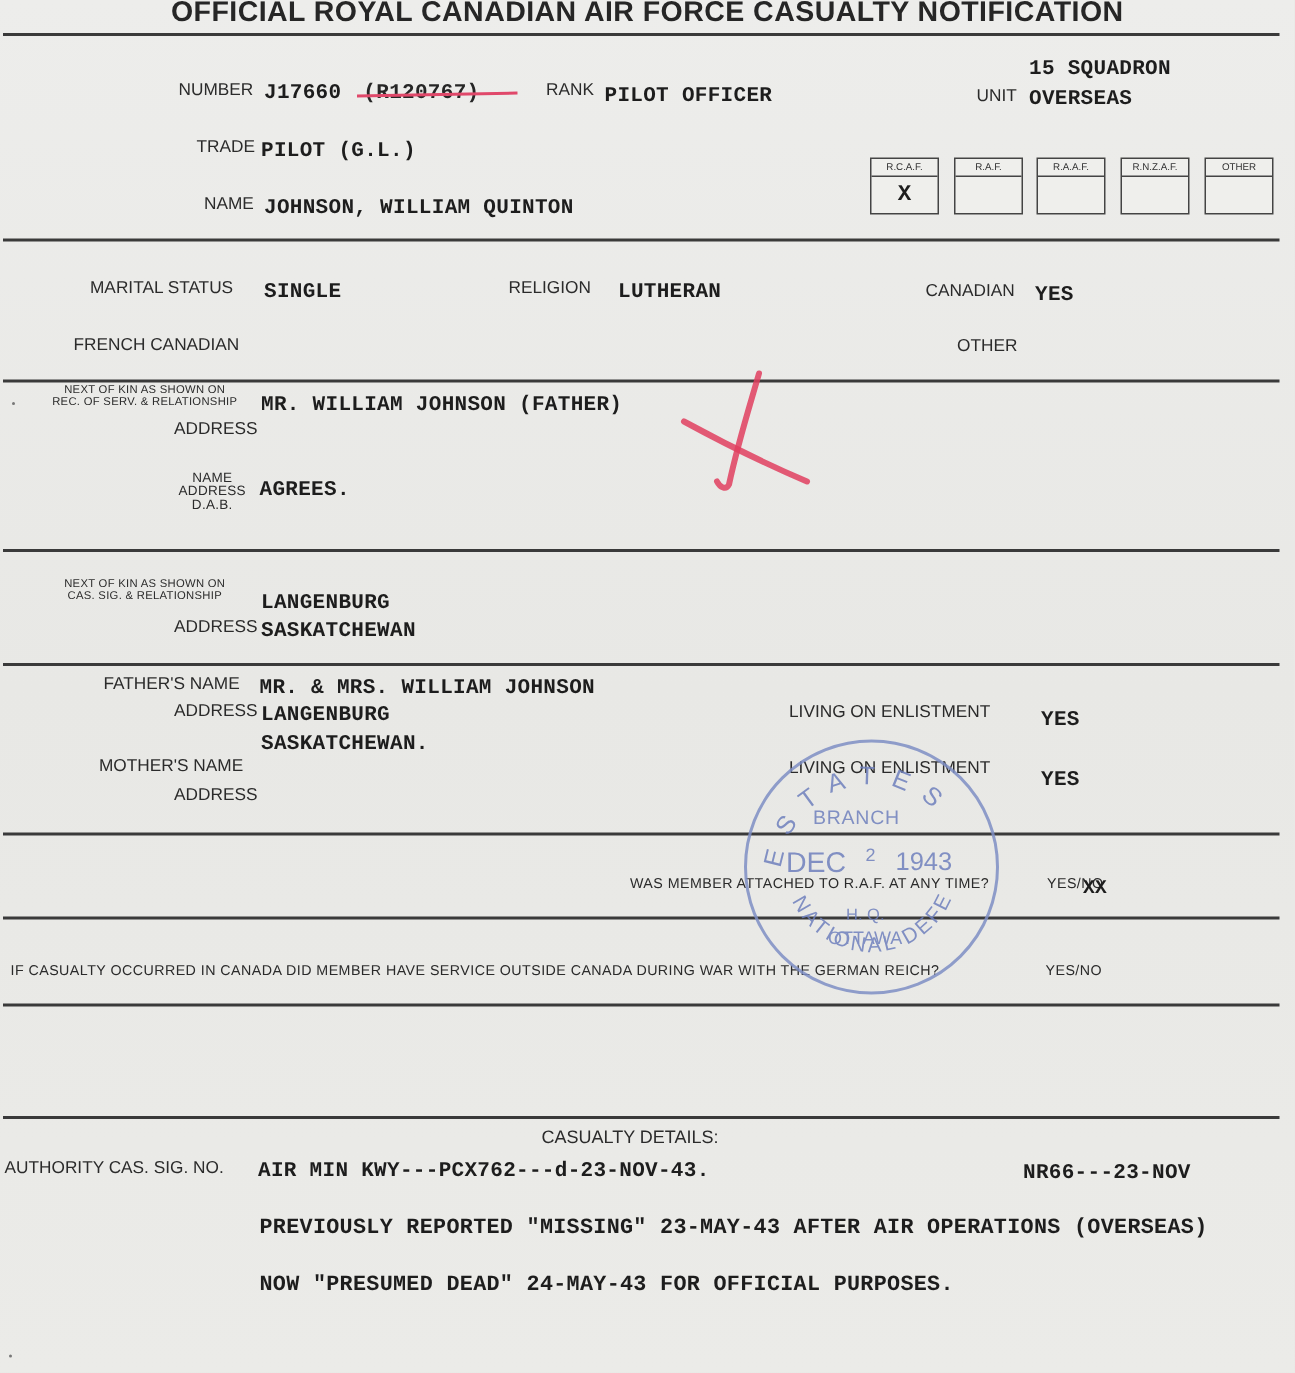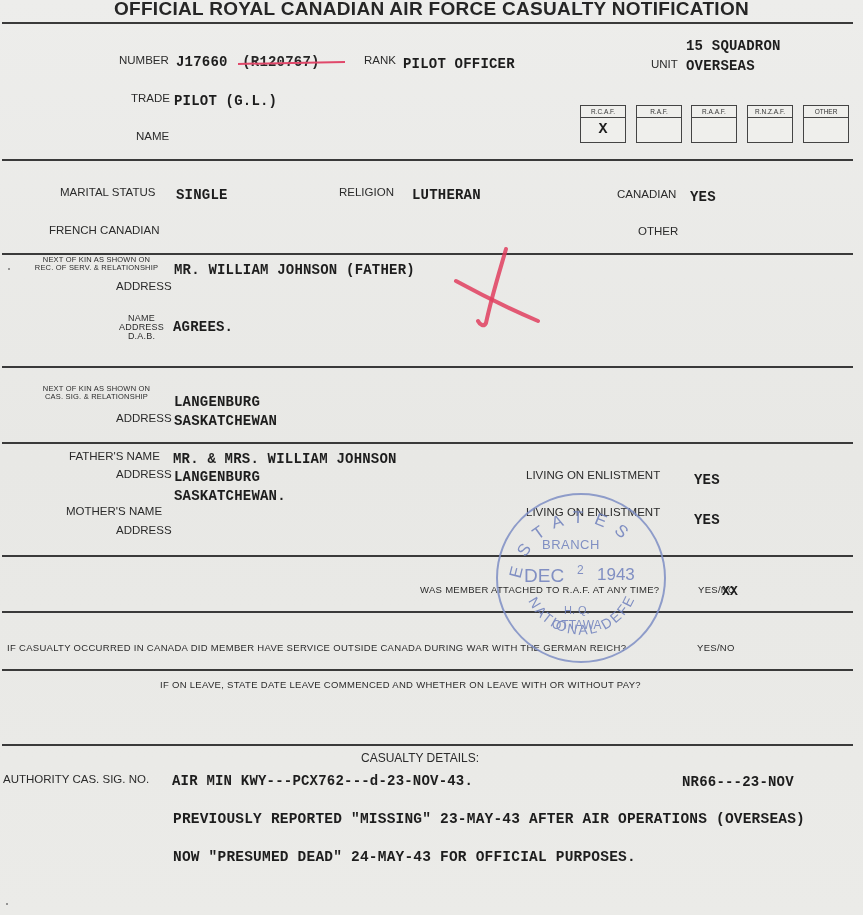--- a/index.html
+++ b/index.html
@@ -76,20 +76,21 @@
   <div class="val" style="left:403px; top:56px;">PILOT OFFICER</div>
 
   <div class="val" style="left:686px; top:38px;">15 SQUADRON</div>
   <div class="lbl" style="left:651px; top:58px;">UNIT</div>
   <div class="val" style="left:686px; top:58px;">OVERSEAS</div>
 
   <div class="lbl" style="left:131px; top:92px;">TRADE</div>
   <div class="val" style="left:174px; top:93px;">PILOT (G.L.)</div>
 
   <div class="lbl" style="left:136px; top:130px;">NAME</div>
+  <div class="val" style="left:176px; top:131px;">JOHNSON, WILLIAM QUINTON</div>
 
   <div class="box" style="left:580px; top:105px;">
     <div class="bh">R.C.A.F.</div>
     <div class="bv">X</div>
   </div>
   <div class="box" style="left:636px; top:105px;">
     <div class="bh">R.A.F.</div>
     <div class="bv"></div>
   </div>
   <div class="box" style="left:691px; top:105px;">
@@ -162,21 +163,20 @@
   <div class="lbl small" style="left:698px; top:583px; font-size:9.5px;">YES/NO</div>
   <div class="val" style="left:722px; top:584px; font-size:13px;">XX</div>
 
   <div class="hr" style="top:611px;"></div>
 
   <div class="lbl small" style="left:7px; top:641px; font-size:9.5px;">IF CASUALTY OCCURRED IN CANADA DID MEMBER HAVE SERVICE OUTSIDE CANADA DURING WAR WITH THE GERMAN REICH?</div>
   <div class="lbl small" style="left:697px; top:641px; font-size:9.5px;">YES/NO</div>
 
   <div class="hr" style="top:669px;"></div>
 
-  <div class="lbl small" style="left:160px; top:678px; font-size:9.5px;">IF ON LEAVE, STATE DATE LEAVE COMMENCED AND WHETHER ON LEAVE WITH OR WITHOUT PAY?</div>
 
   <div class="hr" style="top:744px;"></div>
 
   <div class="stamp">
     <svg width="166" height="166" viewBox="0 0 166 166" style="position:absolute;left:0;top:0;">
       <defs>
         <path id="arcTop" d="M 23 88 A 60 60 0 0 1 143 88"></path>
         <path id="arcBot" d="M 28 100 A 58 58 0 0 0 138 100"></path>
       </defs>
       <text font-family="Liberation Sans, sans-serif" font-size="17" fill="#6f80bd" letter-spacing="10">

